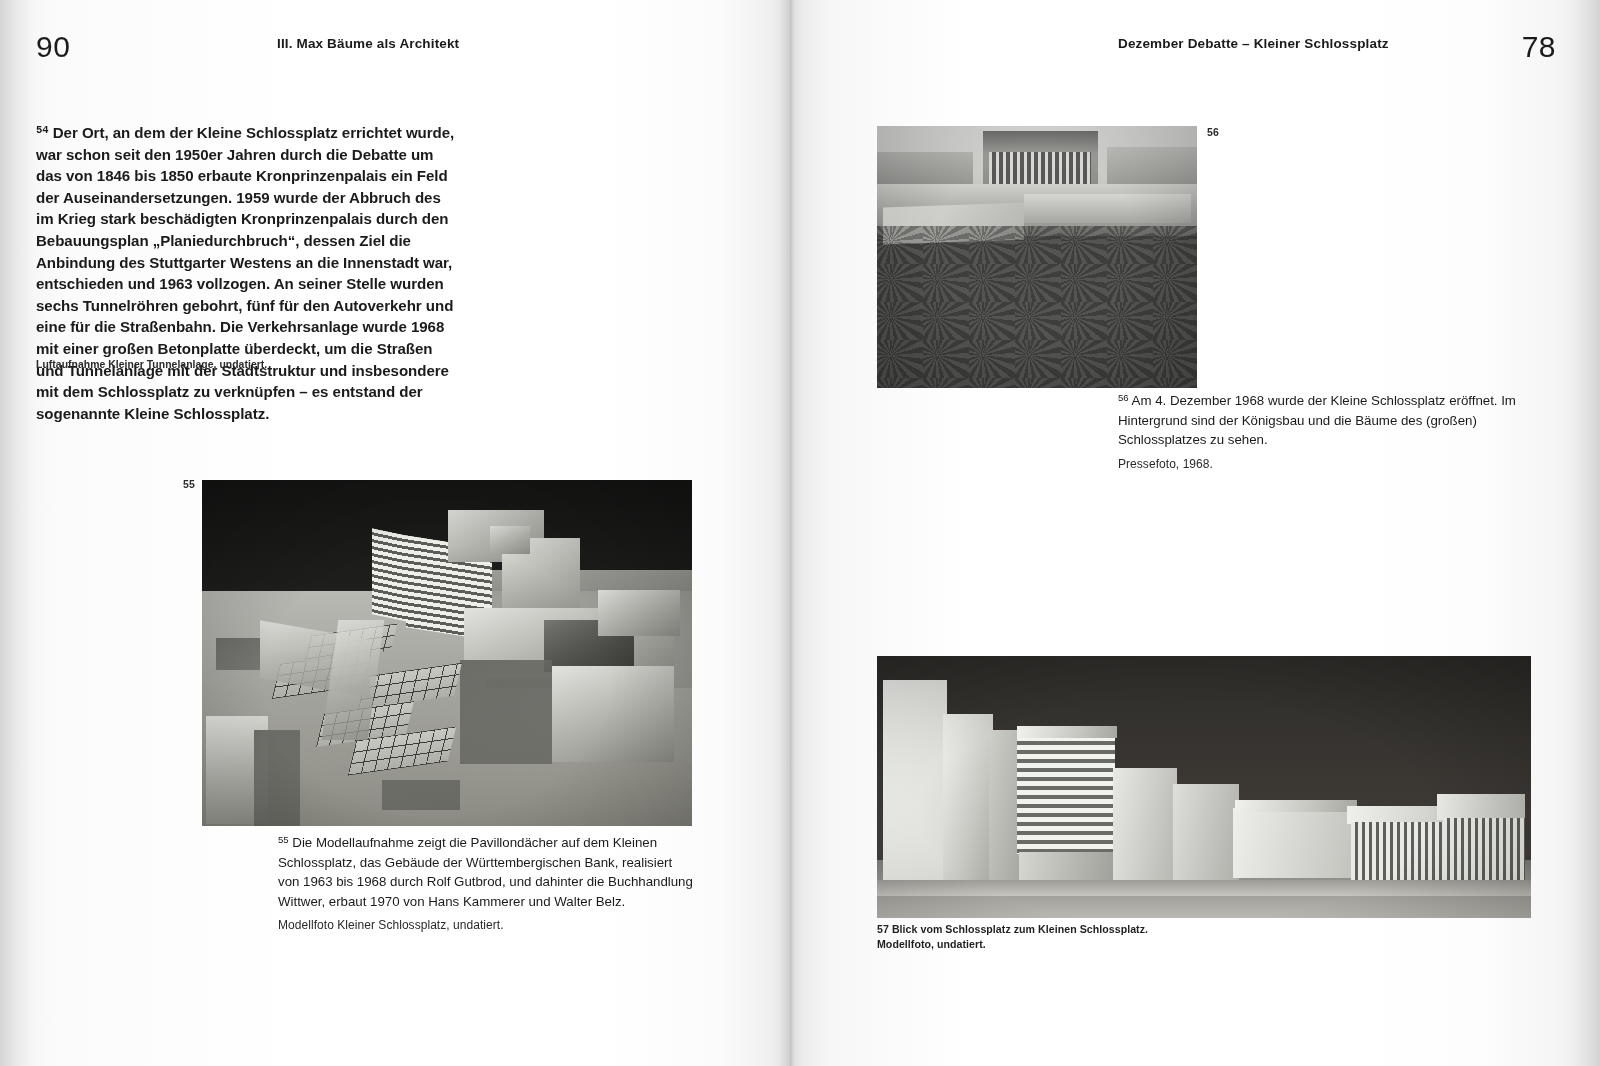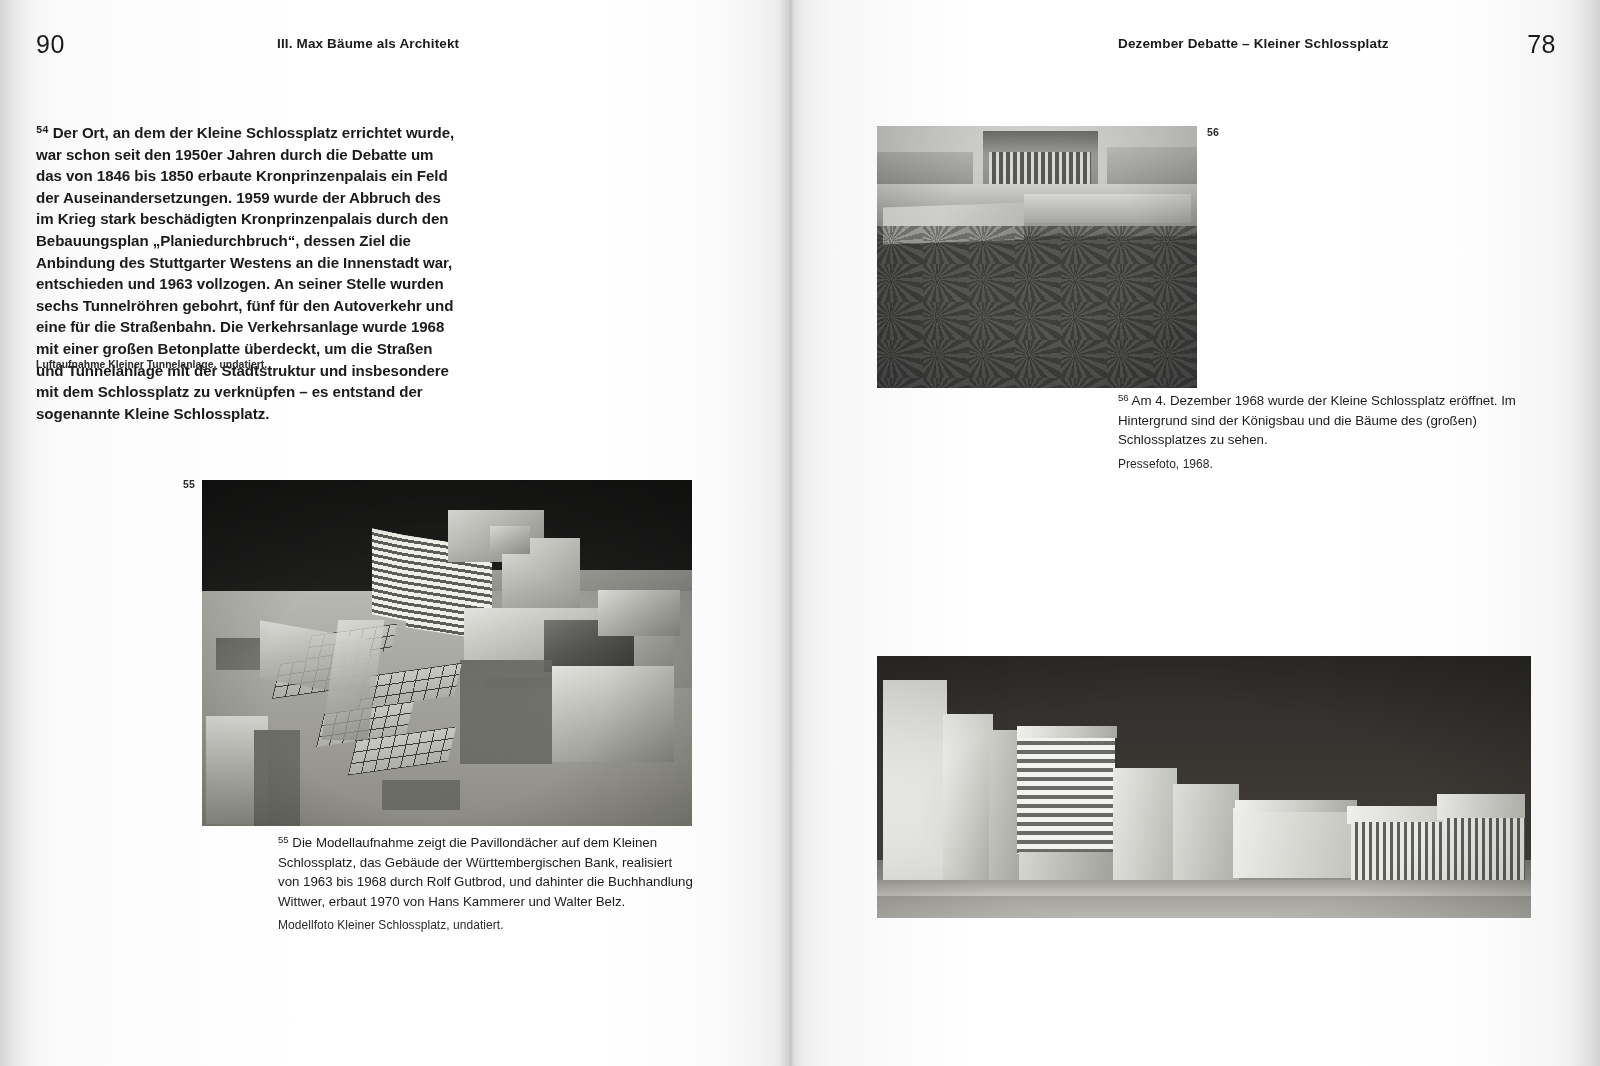--- a/index.html
+++ b/index.html
@@ -76,21 +76,21 @@
   .edge-right {
     position: absolute;
     top: 0; right: 0; width: 30px; height: 1066px;
     background: linear-gradient(to left, rgba(0,0,0,0.08), rgba(0,0,0,0.0));
     pointer-events: none;
   }
 
   
   .folio {
     position: absolute;
-    font-size: 25px;
+    font-size: 30px;
     font-weight: 400;
     letter-spacing: 0.5px;
     color: #1b1b1b;
   }
   .folio-left { left: 36px; top: 30px; }
   .folio-right { right: 44px; top: 30px; }
 
   .runhead {
     position: absolute;
     font-size: 13.5px;
@@ -402,14 +402,15 @@
 
     <div class="f57-b" style="left:470px; top:150px; width:110px; height:18px; background:linear-gradient(100deg,#f0f0ec,#c9c9c4);"></div>
     <div class="f57-cols" style="left:474px; top:166px; width:104px; height:62px;"></div>
     <div class="f57-b" style="left:560px; top:138px; width:88px; height:26px; background:linear-gradient(100deg,#ebebe7,#c0c0bb);"></div>
     <div class="f57-cols" style="left:566px; top:162px; width:82px; height:66px;"></div>
 
     <div class="f57-b" style="left:0px; top:224px; width:654px; height:16px; background:linear-gradient(to bottom,#9c9b96,#c6c5bf);"></div>
     <div class="f57-vign"></div>
   </div>
 
+  <div class="smallcap" style="left:877px; top:922px; width:330px;">57  Blick vom Schlossplatz zum Kleinen Schlossplatz. Modellfoto, undatiert.</div>
 
 </div>
 
 </body></html>

